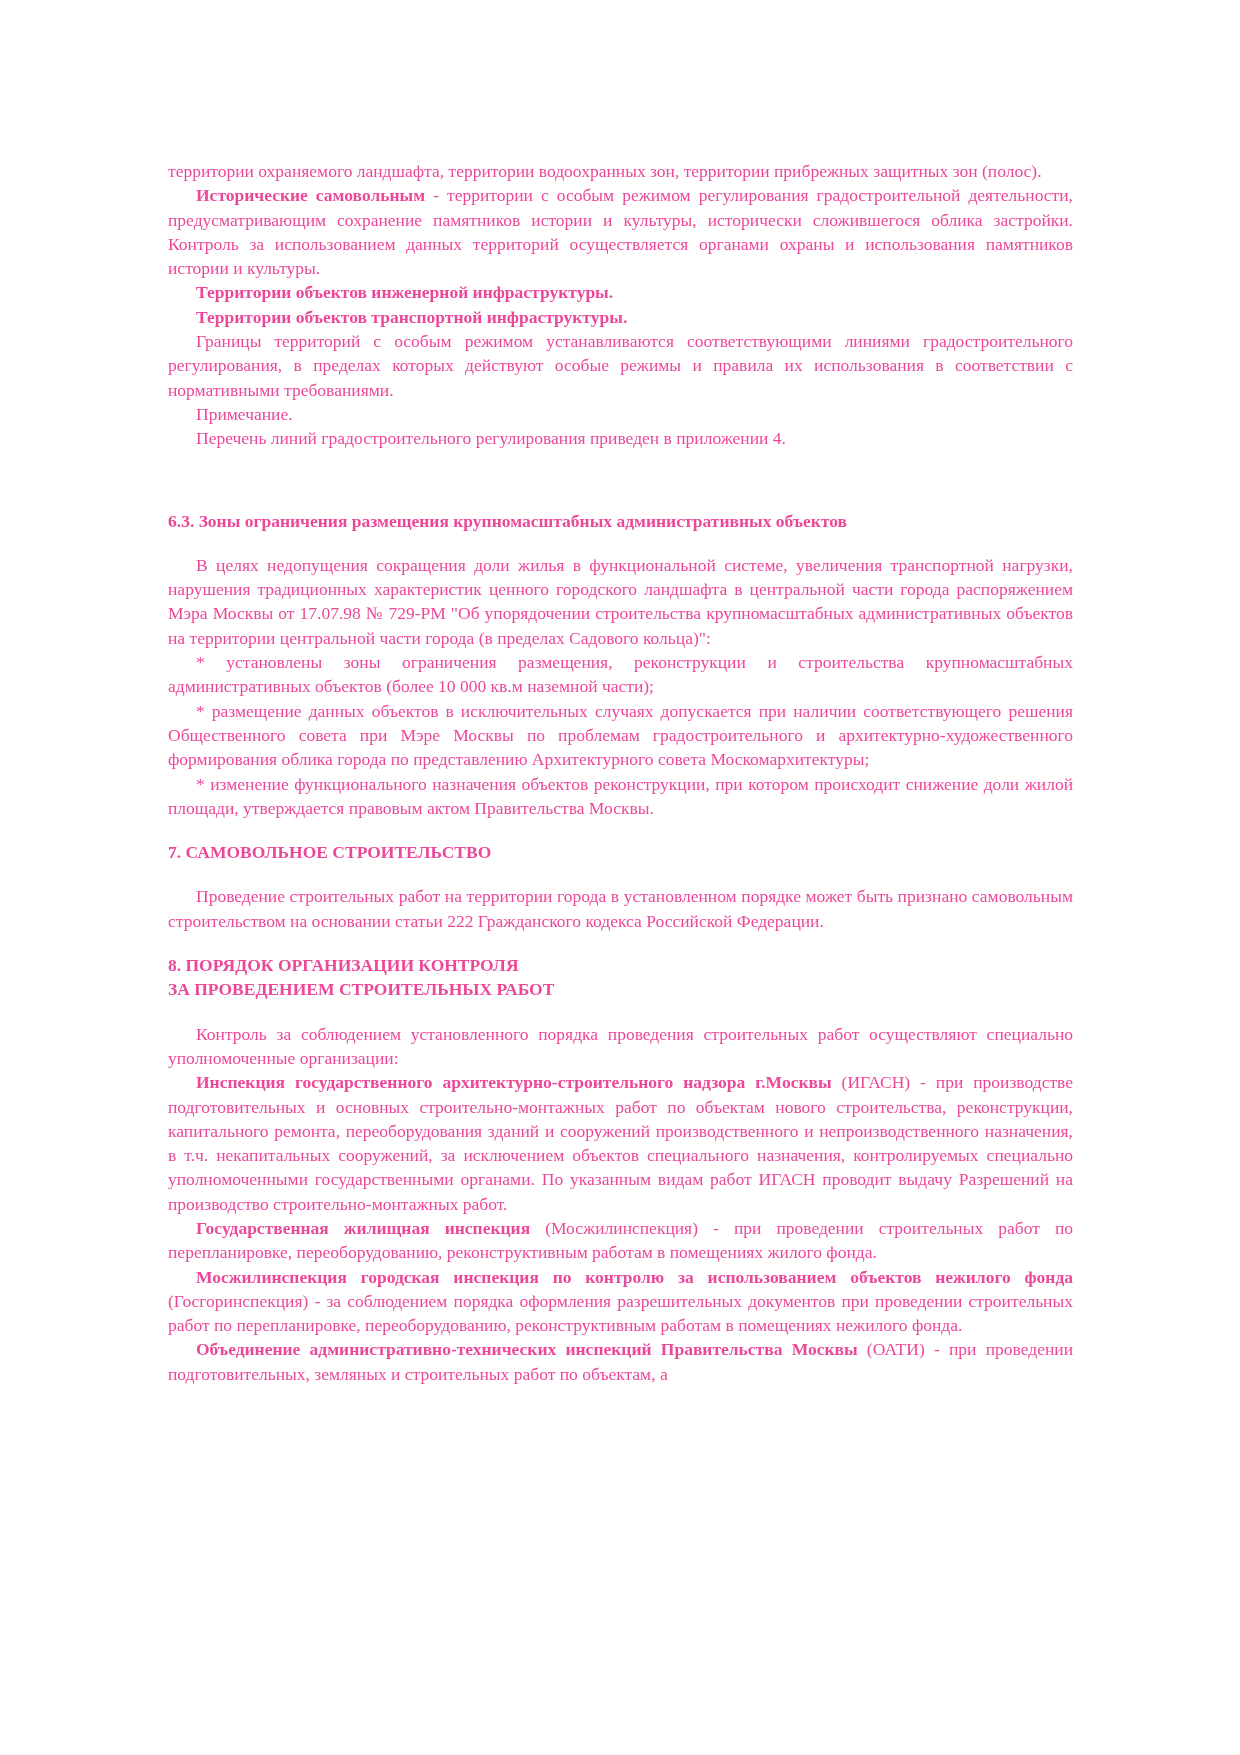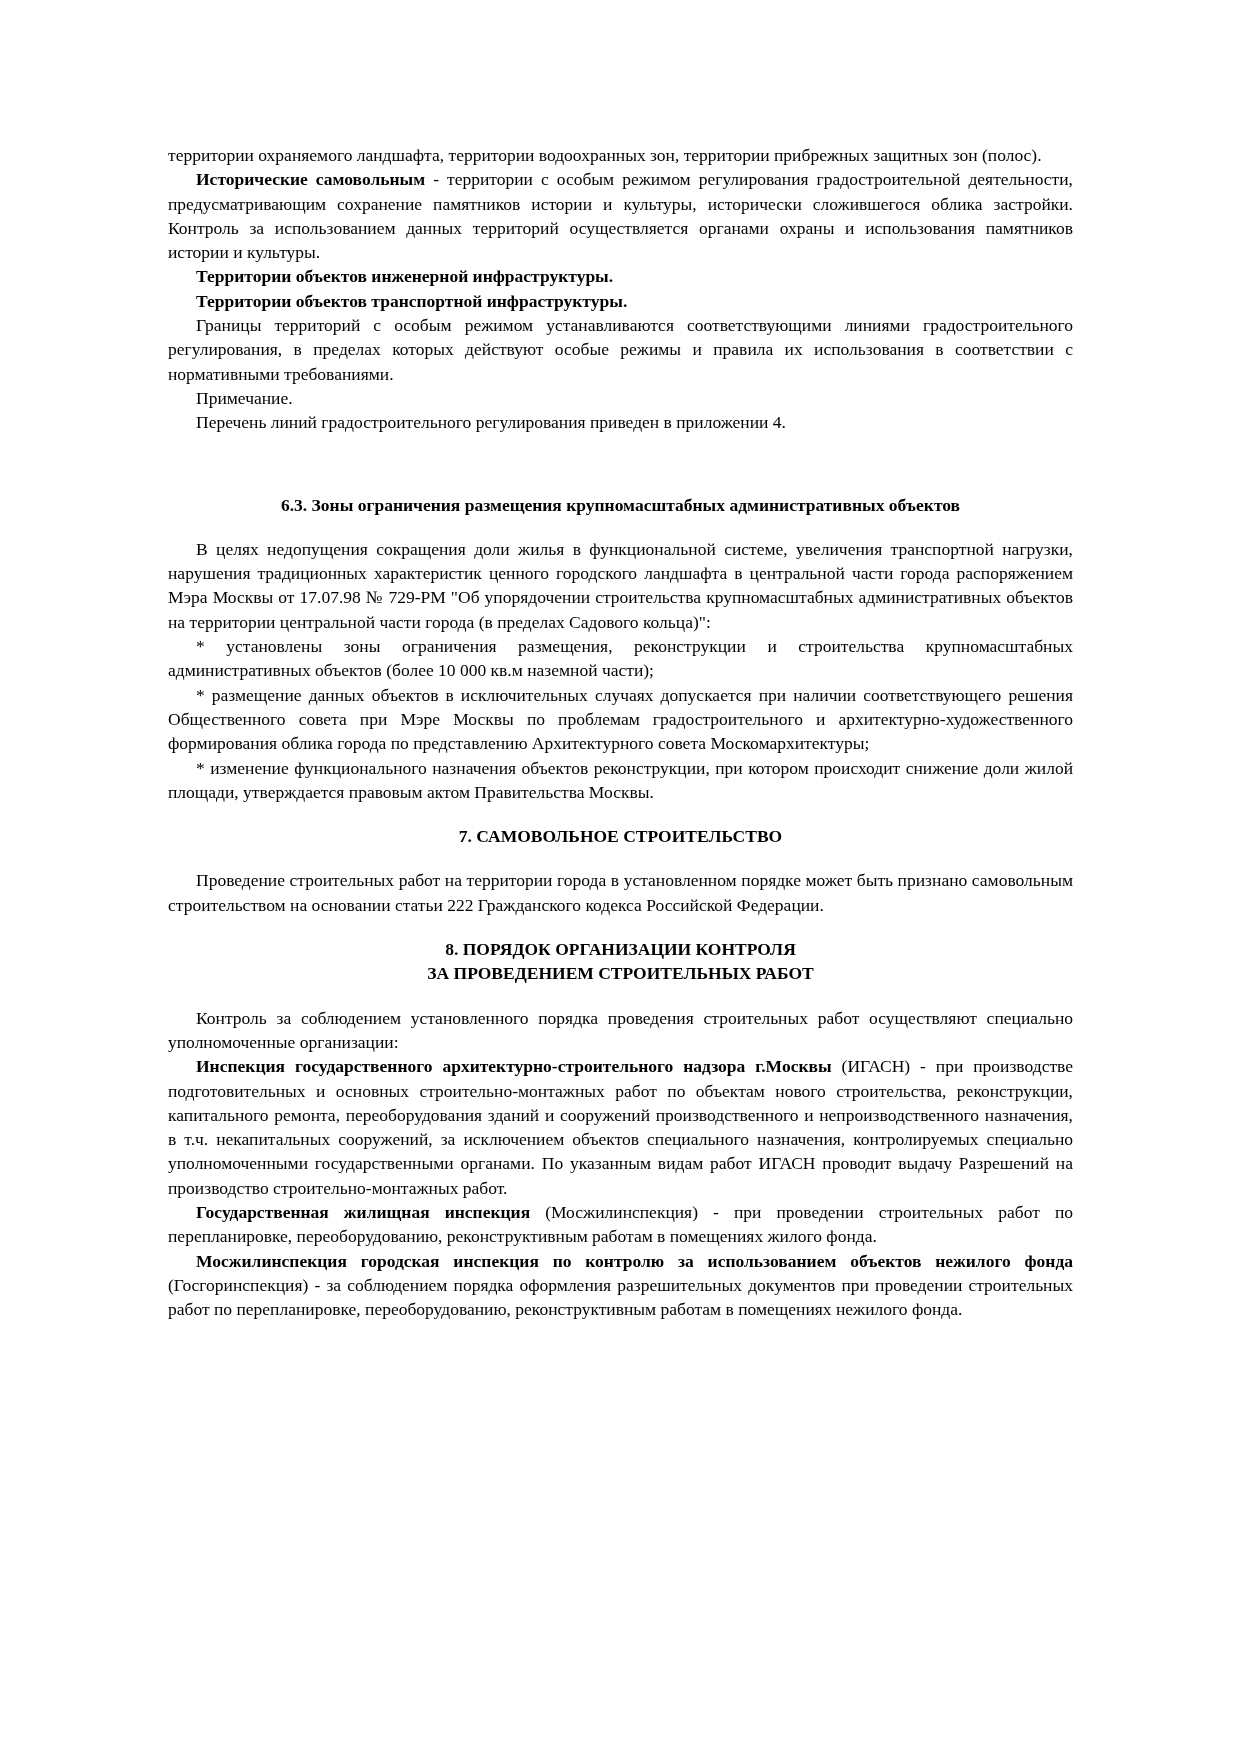--- a/index.html
+++ b/index.html
@@ -4,23 +4,23 @@
 <style>
   html, body {
     margin: 0;
     padding: 0;
     background: #ffffff;
   }
   .page {
     position: relative;
     width: 1240px;
     height: 1380px;
-    margin: 0 auto;
+    margin: 16px auto;
     background: #ffffff;
-    color: #000000;
+    color: #ec4899;
     font-family: "Liberation Serif", "DejaVu Serif", serif;
     font-size: 17.5px;
     line-height: 24.3px;
     box-sizing: border-box;
     padding: 143px 167px 0 168px;
     overflow: hidden;
   }
   .para {
     margin: 0;
     text-align: justify;
@@ -36,21 +36,20 @@
     margin-top: 20px;
   }
   .note-line {
     margin: 0;
     text-align: left;
     text-indent: 28px;
   }
   .heading {
     margin: 0;
     font-weight: bold;
-    text-align: center;
     text-indent: 0;
   }
   .h63 { margin-top: 58px; margin-bottom: 20px; }
   .h7  { margin-top: 20px; margin-bottom: 20px; }
   .h8a { margin-top: 20px; }
   .h8b { margin-bottom: 20px; }
 </style>
 </head>
 <body>
 
@@ -87,14 +86,15 @@
   <p class="heading h8b">ЗА ПРОВЕДЕНИЕМ СТРОИТЕЛЬНЫХ РАБОТ</p>
 
   <p class="para">Контроль за соблюдением установленного порядка проведения строительных работ осуществляют специально уполномоченные организации:</p>
 
   <p class="para"><b>Инспекция государственного архитектурно-строительного надзора г.Москвы</b><span> (ИГАСН) - при производстве подготовительных и основных строительно-монтажных работ по объектам нового строительства, реконструкции, капитального ремонта, переоборудования зданий и сооружений производственного и непроизводственного назначения, в т.ч. некапитальных сооружений, за исключением объектов специального назначения, контролируемых специально уполномоченными государственными органами. По указанным видам работ ИГАСН проводит выдачу Разрешений на производство строительно-монтажных работ.</span></p>
 
   <p class="para"><b>Государственная жилищная инспекция</b><span> (Мосжилинспекция) - при проведении строительных работ по перепланировке, переоборудованию, реконструктивным работам в помещениях жилого фонда.</span></p>
 
   <p class="para"><b>Мосжилинспекция городская инспекция по контролю за использованием объектов нежилого фонда</b><span> (Госгоринспекция) - за соблюдением порядка оформления разрешительных документов при проведении строительных работ по перепланировке, переоборудованию, реконструктивным работам в помещениях нежилого фонда.</span></p>
 
+  <p class="para"><b>Объединение административно-технических инспекций Правительства Москвы</b><span> (ОАТИ) - при проведении подготовительных, земляных и строительных работ по объектам, а</span></p>
 
 </div>
 
 </body></html>

